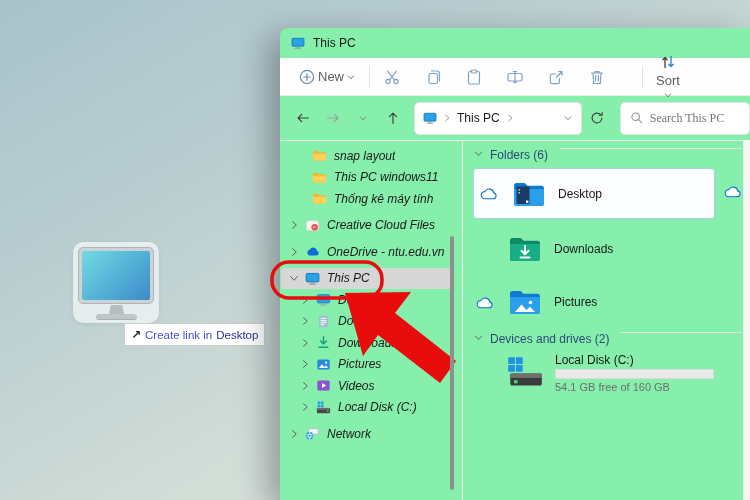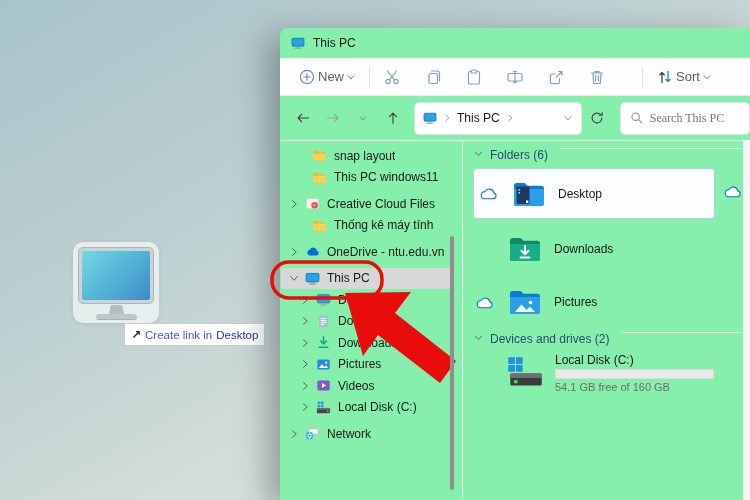--- a/index.html
+++ b/index.html
@@ -41,21 +41,21 @@
               padding:0 8px;gap:5px;font-size:12px;color:#1b1b1b;margin-left:6px;background:#fff;min-width:0;}
   .crumb-chev{width:10px;height:10px;flex:none;}
   .addr-spacer{flex:1;}
   .search-box{width:120px;height:31px;border:1px solid #e2e2e2;border-radius:5px;margin-left:8px;
               display:flex;align-items:center;padding-left:8px;flex:none;background:#fff;}
   .search-box input{border:none;outline:none;width:80px;font-size:12px;font-family:Liberation Serif, serif;color:#444;text-align:center;}
   
   .content{position:absolute;top:112px;left:0;right:0;bottom:0;}
   .nav{position:absolute;left:0;top:0;bottom:0;width:182px;padding-top:5px;box-sizing:border-box;overflow:hidden;}
   .nav-row{height:21.5px;display:flex;align-items:center;font-size:12px;color:#191919;
-           width:171px;margin-left:1px;border-radius:3px;box-sizing:border-box;}
+           width:171px;margin-left:1px;border-radius:3px;box-sizing:border-box;font-style:italic;}
   .nav-row.gap{margin-top:5px;}
   .nav-row.selected{background:#d7d7d7;}
   .nav-row .chev{width:12px;height:12px;flex:none;display:flex;}
   .nav-row.root{padding-left:7px;}
   .nav-row.child{padding-left:18px;}
   .nav-row.pinned{padding-left:31px;}
   .nav-ico{width:15px;height:15px;margin:0 7px 0 5px;flex:none;}
   .nav-row.pinned .nav-ico{margin-left:0;}
   .nav-label{white-space:nowrap;overflow:hidden;}
   .pane-divider{position:absolute;left:182px;top:0;bottom:0;width:1px;background:#ececec;}
@@ -161,21 +161,21 @@
               <path d="M12.5 10.5v3.5a1.6 1.6 0 0 1-1.6 1.6H5a1.6 1.6 0 0 1-1.6-1.6V7.6A1.6 1.6 0 0 1 5 6h3.5"></path>
             </svg>
           </span>
           <span class="tb-ico">
             <svg viewBox="0 0 18 18" fill="none" stroke="#7ea2c4" stroke-width="1.2" stroke-linecap="round">
               <path d="M3.5 5h11M7 5V3.6h4V5M5 5l.7 10.5h6.6L13 5M7.6 7.5v5.5M10.4 7.5v5.5"></path>
             </svg>
           </span>
         </div>
       <div class="tb-sep"></div>
-      <div class="tb-btn" style="margin-right:26px;">
+      <div class="tb-btn" style="margin-right:26px;flex-direction:column;">
         <span class="ico18">
             <svg viewBox="0 0 18 18" fill="none" stroke-width="1.3" stroke-linecap="round" stroke-linejoin="round">
               <path d="M6 14.5v-10M6 4.5L3.8 6.7M6 4.5l2.2 2.2" stroke="#3e3e3e"></path>
               <path d="M12 3.5v10M12 13.5l-2.2-2.2M12 13.5l2.2-2.2" stroke="#2e7cd6"></path>
             </svg>
           </span>
         <span>Sort</span>
         <span class="ico10">
             <svg viewBox="0 0 16 16">
               <path d="M3.5 6l4.5 5 4.5-5" stroke="#5c5c5c" stroke-width="1.3" fill="none" stroke-linecap="round" stroke-linejoin="round"></path>
@@ -272,43 +272,43 @@
           </div>
           <div class="nav-row pinned">
             <span class="nav-ico">
               <svg viewBox="0 0 16 16">
                 <path d="M1.2 4.2c0-.8.6-1.4 1.4-1.4h3.2l1.6 1.6h6c.8 0 1.4.6 1.4 1.4v6c0 .8-.6 1.4-1.4 1.4H2.6c-.8 0-1.4-.6-1.4-1.4z" fill="#f3b82c"></path>
                 <path d="M1.2 6.2h13.6v5.6c0 .8-.6 1.4-1.4 1.4H2.6c-.8 0-1.4-.6-1.4-1.4z" fill="#ffd158"></path>
               </svg>
             </span>
             <span class="nav-label">This PC windows11</span>
           </div>
+          <div class="nav-row pinned">
+            <span class="nav-ico">
+              <svg viewBox="0 0 16 16">
+                <path d="M1.2 4.2c0-.8.6-1.4 1.4-1.4h3.2l1.6 1.6h6c.8 0 1.4.6 1.4 1.4v6c0 .8-.6 1.4-1.4 1.4H2.6c-.8 0-1.4-.6-1.4-1.4z" fill="#f3b82c"></path>
+                <path d="M1.2 6.2h13.6v5.6c0 .8-.6 1.4-1.4 1.4H2.6c-.8 0-1.4-.6-1.4-1.4z" fill="#ffd158"></path>
+              </svg>
+            </span>
+            <span class="nav-label">Thống kê máy tính</span>
+          </div>
           <div class="nav-row root gap">
             <span class="chev">
               <svg viewBox="0 0 16 16">
                 <path d="M6 3.5l5 4.5-5 4.5" stroke="#5c5c5c" stroke-width="1.3" fill="none" stroke-linecap="round" stroke-linejoin="round"></path>
               </svg>
             </span>
             <span class="nav-ico">
               <svg viewBox="0 0 16 16">
                 <rect x="1.5" y="2.8" width="13" height="10.6" rx="2" fill="#f7f3ec" stroke="#d8d1c5" stroke-width=".8"></rect>
                 <circle cx="10.3" cy="9.8" r="3.5" fill="#eb4f63"></circle>
                 <path d="M8.8 10.2c.2-1.1 1.6-1.4 2.3-.6" stroke="#fff" stroke-width=".9" fill="none" stroke-linecap="round"></path>
               </svg>
             </span>
             <span class="nav-label">Creative Cloud Files</span>
-          </div>
-          <div class="nav-row pinned">
-            <span class="nav-ico">
-              <svg viewBox="0 0 16 16">
-                <path d="M1.2 4.2c0-.8.6-1.4 1.4-1.4h3.2l1.6 1.6h6c.8 0 1.4.6 1.4 1.4v6c0 .8-.6 1.4-1.4 1.4H2.6c-.8 0-1.4-.6-1.4-1.4z" fill="#f3b82c"></path>
-                <path d="M1.2 6.2h13.6v5.6c0 .8-.6 1.4-1.4 1.4H2.6c-.8 0-1.4-.6-1.4-1.4z" fill="#ffd158"></path>
-              </svg>
-            </span>
-            <span class="nav-label">Thống kê máy tính</span>
           </div>
           <div class="nav-row root gap">
             <span class="chev">
               <svg viewBox="0 0 16 16">
                 <path d="M6 3.5l5 4.5-5 4.5" stroke="#5c5c5c" stroke-width="1.3" fill="none" stroke-linecap="round" stroke-linejoin="round"></path>
               </svg>
             </span>
             <span class="nav-ico">
               <svg viewBox="0 0 16 16">
                 <path d="M4.6 12.2h7.6a2.6 2.6 0 0 0 .6-5.1 4.1 4.1 0 0 0-7.8-.9 3.1 3.1 0 0 0-.4 6z" fill="#0a6ed6"></path>

